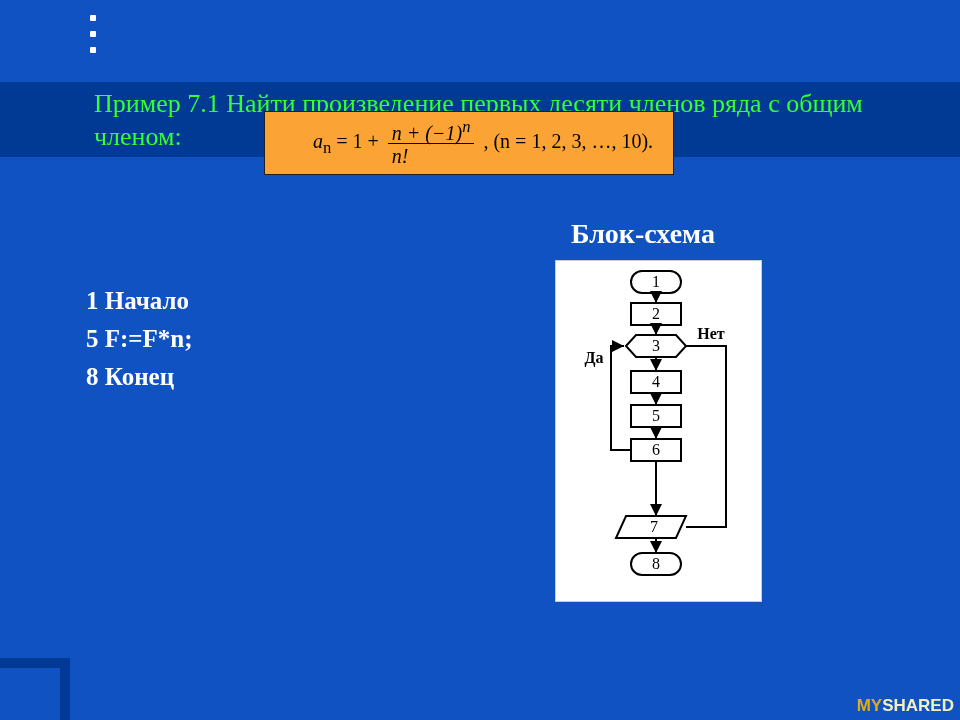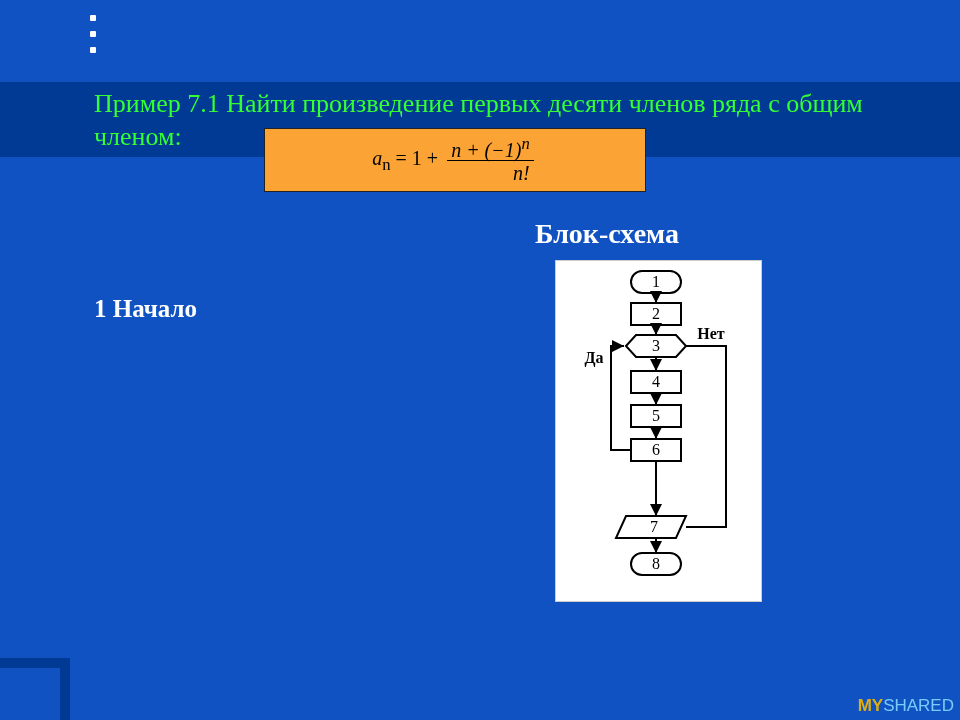--- a/index.html
+++ b/index.html
@@ -15,46 +15,46 @@
   .dot{width:6px;height:6px;background:#fff;border-radius:1px;margin:10px 0}
   .title-band{
     position:absolute;left:0;top:82px;width:960px;height:75px;
     background:#003a95;
   }
   .title-text{
     position:absolute;left:70px;top:88px;width:830px;
     color:#33ff33;font-size:26px;line-height:1.25;margin-left:24px;
   }
   .formula-box{
-    position:absolute;left:264px;top:128px;width:380px;height:62px;
+    position:absolute;left:264px;top:111px;width:380px;height:62px;
     background:#fca336;border:1px solid #222;
     display:flex;align-items:center;justify-content:center;
-    color:#000;font-size:20px;font-family:"Times New Roman",serif;
+    color:#000;font-size:20px;font-family:"Times New Roman",serif;padding-left:28px;
   }
-  .formula-box .frac{display:inline-block;text-align:right;vertical-align:middle;margin:0 4px}
+  .formula-box .frac{display:inline-block;text-align:left;vertical-align:middle;margin:0 4px}
   .formula-box .num{display:block;border-bottom:1px solid #000;padding:0 4px;line-height:1.1}
   .formula-box .den{display:block;padding:0 4px;line-height:1.2}
   .diagram-title{
-    position:absolute;left:535px;top:218px;font-size:28px;font-weight:bold;color:#fff;
+    position:absolute;left:571px;top:218px;font-size:28px;font-weight:bold;color:#fff;
   }
   .steps{
     position:absolute;left:86px;top:282px;font-size:25px;color:#fff;line-height:1.52;font-weight:bold;
   }
-  .steps p{margin:8px}
+  .steps p{margin:0}
   .flowchart{
     position:absolute;left:555px;top:260px;width:205px;height:340px;
     background:#fff;border:1px solid #ccc;
   }
   .flowchart svg{display:block}
   .watermark{
     position:absolute;right:6px;bottom:4px;color:#fff;font-family:Arial,sans-serif;
     font-size:17px;letter-spacing:0;opacity:0.95;
   }
   .watermark .my{font-weight:bold;color:#eab308}
-  .watermark .shared{color:#7dd3fc;font-weight:normal}
+  .watermark .shared{color:#fef9c3;font-weight:bold}
   .corner1{position:absolute;left:0;bottom:52px;width:60px;height:10px;background:#003a95}
   .corner2{position:absolute;left:60px;bottom:0;width:10px;height:62px;background:#003a95}
 </style>
 </head>
 <body>
 
 <div class="dots">
   <div class="dot"></div>
     <div class="dot"></div>
     <div class="dot"></div>
@@ -62,28 +62,30 @@
 
 <div class="title-band"></div>
 <div class="title-text">Пример 7.1  Найти произведение первых десяти членов ряда с общим членом:</div>
 
 <div class="formula-box">
   <span>
     <i><span>a</span></i><sub>n</sub><span> = 1 + </span>
     <span class="frac">
       <span class="num"><i><span>n + (−1)</span></i><sup><i>n</i></sup></span>
       <span class="den"><i>n!</i></span>
-    </span>
+    </span><span> ,    (n = 1, 2, 3, …, 10).</span>
   </span>
 </div>
 
 <div class="diagram-title">Блок-схема</div>
 
 <div class="steps">
   <p>1  Начало</p>
+  <p>5  F:=F*n;</p>
+  <p>8  Конец</p>
 </div>
 
 <div class="flowchart">
   <svg width="205" height="340" viewBox="0 0 205 340">
     <defs>
       <marker id="ah" markerWidth="8" markerHeight="8" refX="6" refY="3" orient="auto">
         <path d="M0,0 L6,3 L0,6 Z" fill="#000"></path>
       </marker>
     </defs>
     <g fill="#fff" stroke="#000" stroke-width="2">

